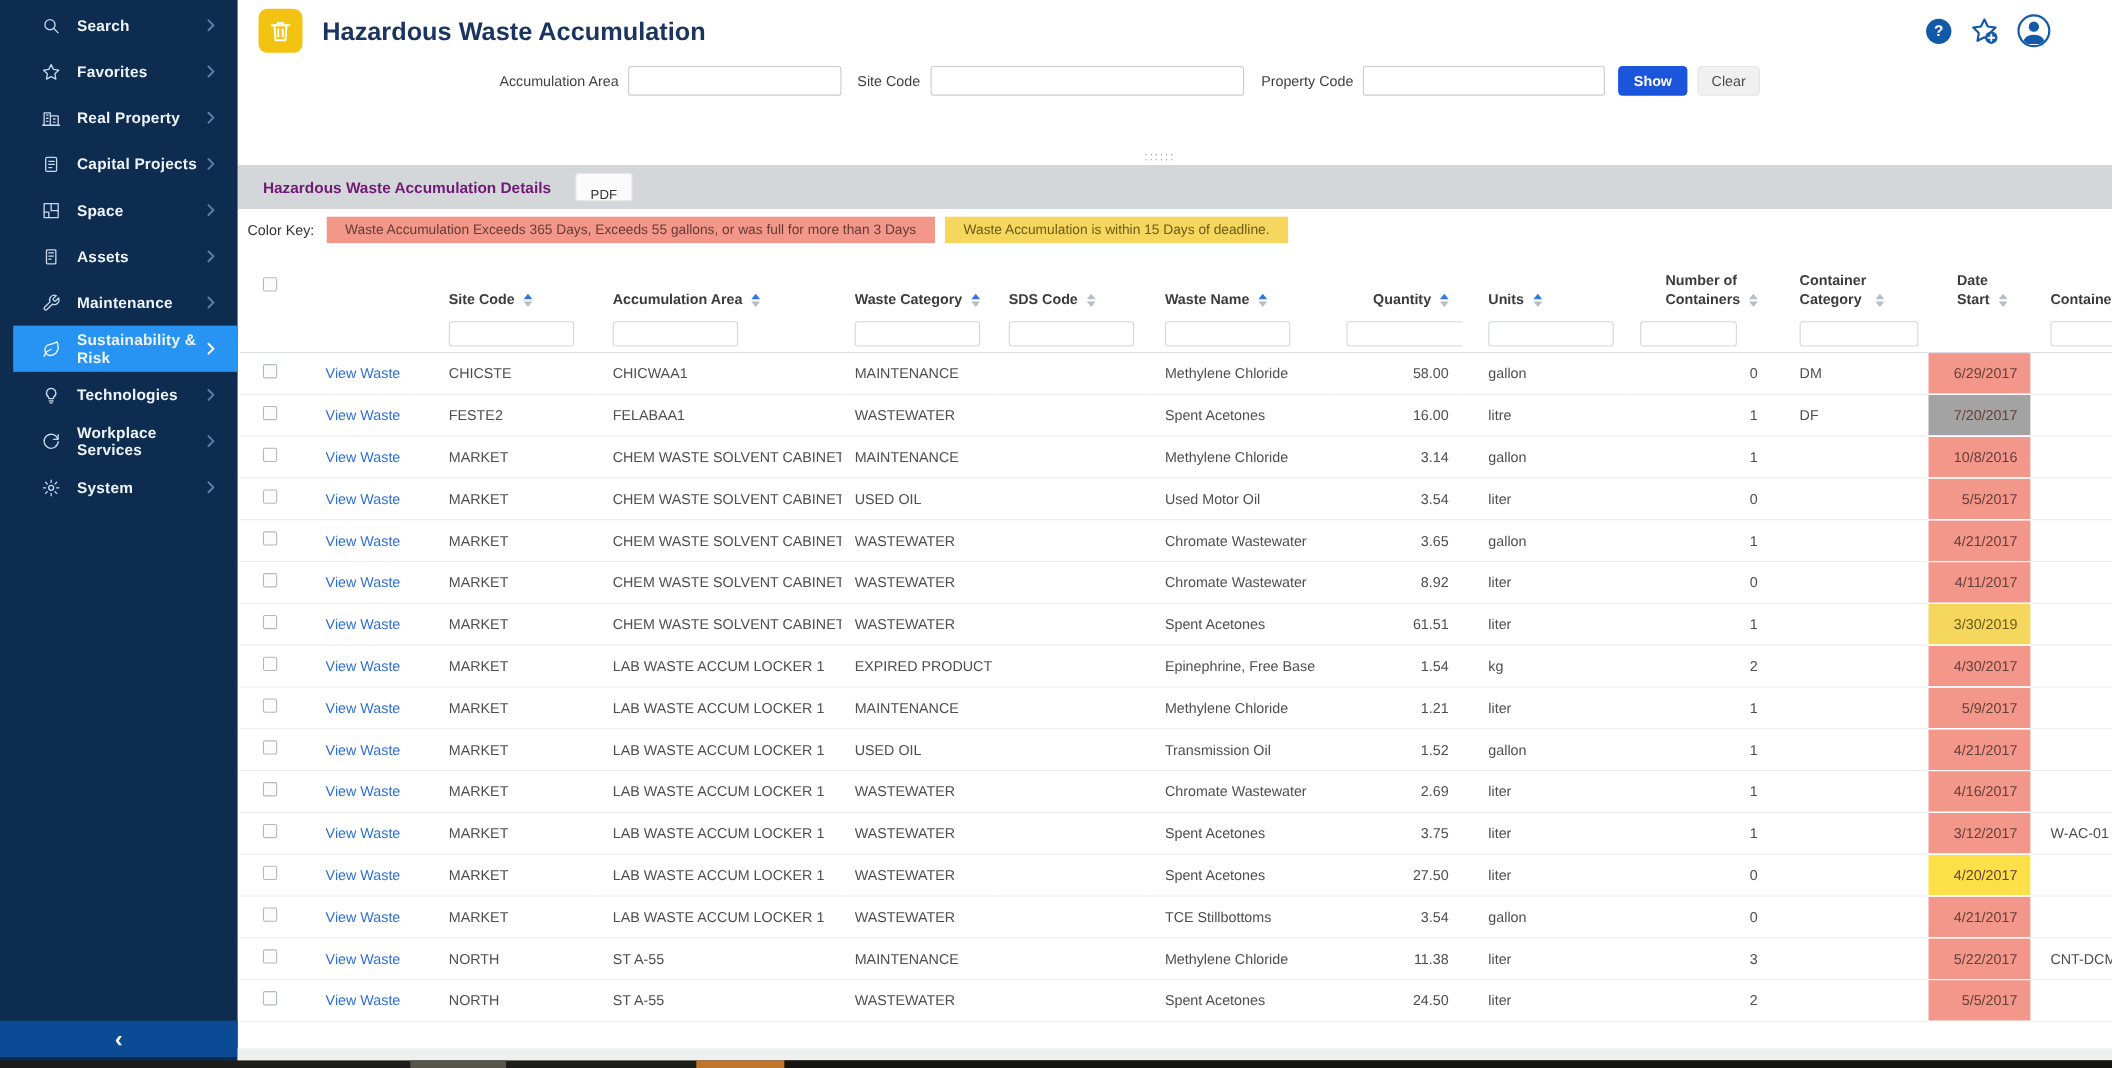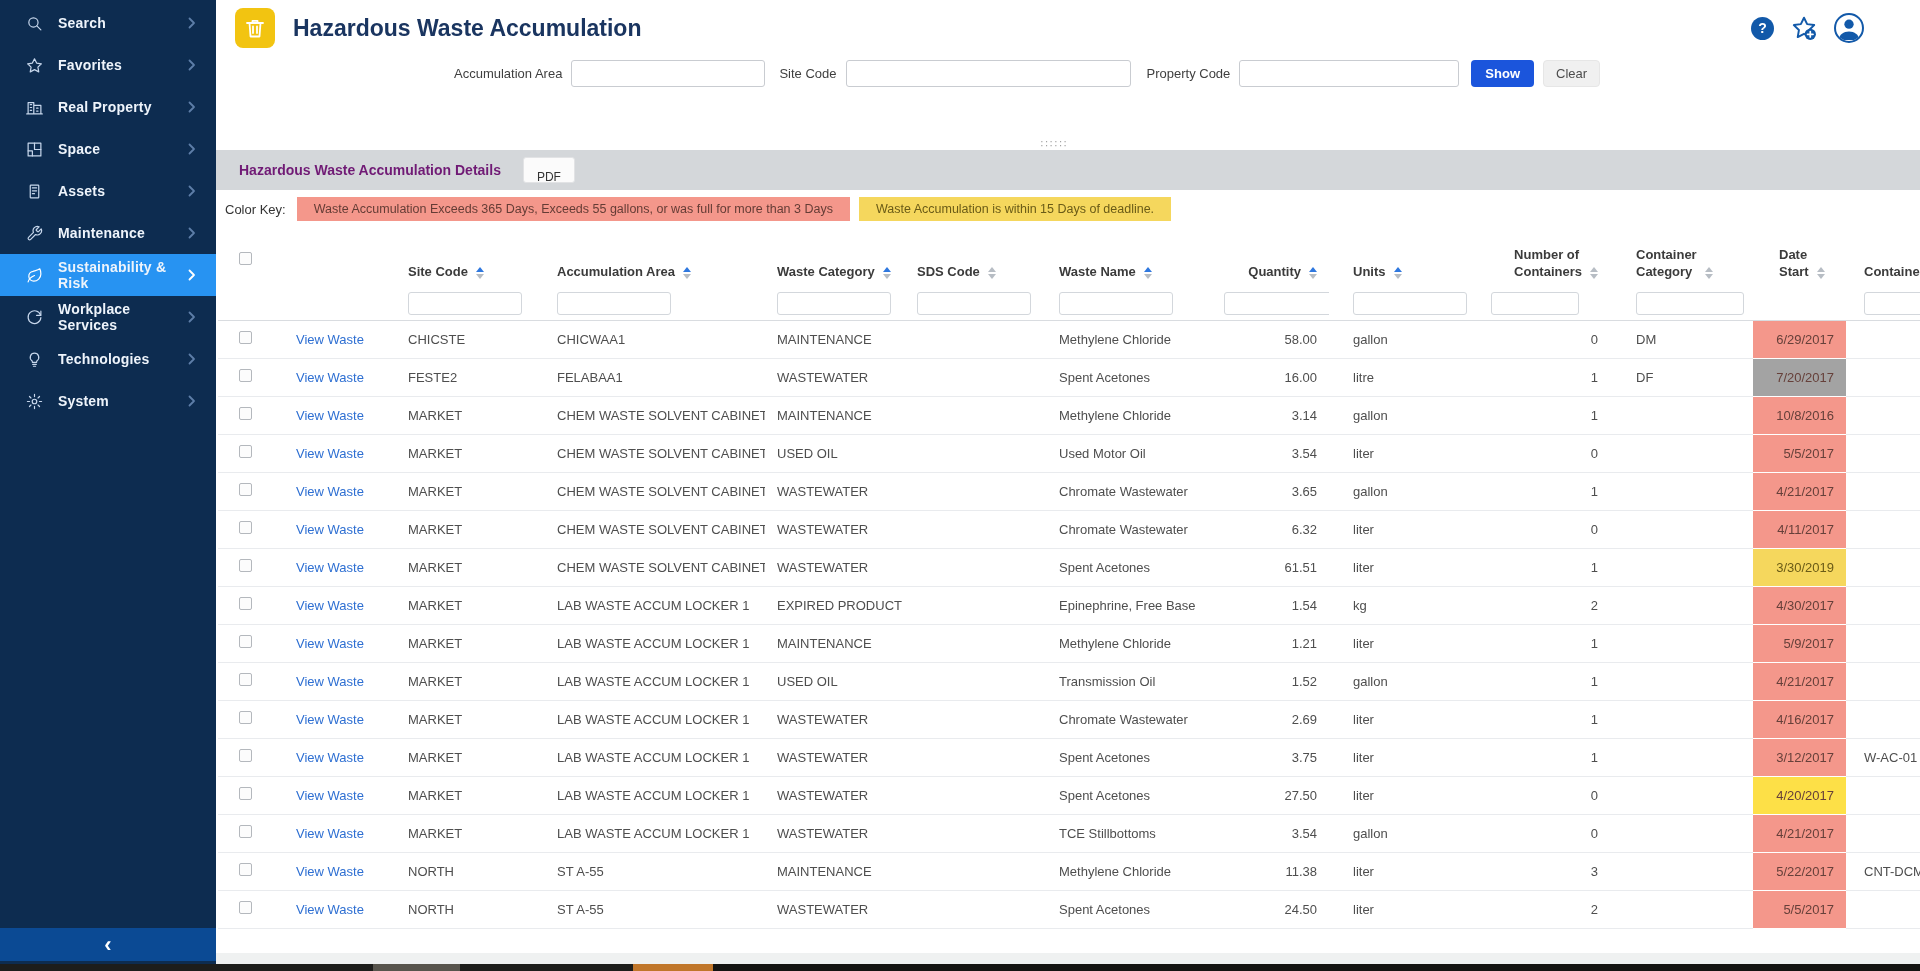--- a/index.html
+++ b/index.html
@@ -3,21 +3,21 @@
 <meta charset="utf-8">
 <style>
   html,body{margin:0;padding:0;background:#fff;}
   .screen{position:relative;width:1920px;height:971px;overflow:hidden;background:#fff;
           font-family:"Liberation Sans",sans-serif;}
 
   
   .sidebar{position:absolute;left:0;top:0;width:216px;height:971px;background:#0d2c50;z-index:3;}
   .logo{display:flex;align-items:center;gap:9px;padding:12px 0 0 16px;height:48px;}
   .logo-text{color:#fff;font-size:24px;font-weight:400;letter-spacing:1px;}
-  .nav{margin-top:2px;}
+  .nav{margin-top:2px;margin-left:12px;}
   .nav-item{display:flex;align-items:center;height:42px;padding:0 20px 0 26px;cursor:pointer;color:#eef4fb;}
   .nav-icon{width:17px;height:17px;flex:0 0 17px;}
   .nav-icon *{stroke:#c7d7ec;fill:none;stroke-width:1.7;stroke-linecap:round;stroke-linejoin:round;}
   .nav-item.active{background:#2793f2;}
   .nav-item.active .nav-icon *{stroke:#fff;}
   .nav-label{margin-left:15px;font-size:14px;font-weight:700;letter-spacing:.2px;}
   .nav-chev{margin-left:auto;display:flex;}
   .nav-chev svg *{stroke:#5d7ea8;fill:none;stroke-width:1.8;stroke-linecap:round;stroke-linejoin:round;}
   .nav-item.active .nav-chev svg *{stroke:#fff;}
   .side-footer{position:absolute;left:0;bottom:10px;width:216px;height:33px;background:#0b4a94;
@@ -140,20 +140,32 @@
           </svg>
         <span class="nav-label">Real Property</span>
         <span class="nav-chev">
             <svg width="8" height="12" viewBox="0 0 8 12">
               <path d="M1.5 1.5 L6 6 L1.5 10.5"></path>
             </svg>
           </span>
       </div>
       <div class="nav-item">
         <svg class="nav-icon" viewBox="0 0 24 24">
+            <rect x="5" y="3" width="14" height="18" rx="2"></rect>
+            <path d="M9 8h7M9 12h7M9 16h4"></path>
+          </svg>
+        <span class="nav-label">Capital Projects</span>
+        <span class="nav-chev">
+            <svg width="8" height="12" viewBox="0 0 8 12">
+              <path d="M1.5 1.5 L6 6 L1.5 10.5"></path>
+            </svg>
+          </span>
+      </div>
+      <div class="nav-item">
+        <svg class="nav-icon" viewBox="0 0 24 24">
             <rect x="3" y="3" width="18" height="18"></rect>
             <path d="M12 3v9h9M3 14h6v7"></path>
           </svg>
         <span class="nav-label">Space</span>
         <span class="nav-chev">
             <svg width="8" height="12" viewBox="0 0 8 12">
               <path d="M1.5 1.5 L6 6 L1.5 10.5"></path>
             </svg>
           </span>
       </div>
@@ -187,36 +199,36 @@
           </svg>
         <span class="nav-label">Sustainability &amp; Risk</span>
         <span class="nav-chev">
             <svg width="8" height="12" viewBox="0 0 8 12">
               <path d="M1.5 1.5 L6 6 L1.5 10.5"></path>
             </svg>
           </span>
       </div>
       <div class="nav-item">
         <svg class="nav-icon" viewBox="0 0 24 24">
+            <path d="M12 3a6 6 0 0 1 3.6 10.8c-.6.5-.6 1.2-.6 2.2h-6c0-1 0-1.7-.6-2.2A6 6 0 0 1 12 3z"></path>
+            <path d="M9.5 19h5M10.5 21.5h3"></path>
+          </svg>
+        <span class="nav-label">Technologies</span>
+        <span class="nav-chev">
+            <svg width="8" height="12" viewBox="0 0 8 12">
+              <path d="M1.5 1.5 L6 6 L1.5 10.5"></path>
+            </svg>
+          </span>
+      </div>
+      <div class="nav-item">
+        <svg class="nav-icon" viewBox="0 0 24 24">
             <path d="M20.5 8.5A9 9 0 1 0 21 12"></path>
             <path d="M21 3v6h-6"></path>
           </svg>
         <span class="nav-label">Workplace Services</span>
-        <span class="nav-chev">
-            <svg width="8" height="12" viewBox="0 0 8 12">
-              <path d="M1.5 1.5 L6 6 L1.5 10.5"></path>
-            </svg>
-          </span>
-      </div>
-      <div class="nav-item">
-        <svg class="nav-icon" viewBox="0 0 24 24">
-            <path d="M12 3a6 6 0 0 1 3.6 10.8c-.6.5-.6 1.2-.6 2.2h-6c0-1 0-1.7-.6-2.2A6 6 0 0 1 12 3z"></path>
-            <path d="M9.5 19h5M10.5 21.5h3"></path>
-          </svg>
-        <span class="nav-label">Technologies</span>
         <span class="nav-chev">
             <svg width="8" height="12" viewBox="0 0 8 12">
               <path d="M1.5 1.5 L6 6 L1.5 10.5"></path>
             </svg>
           </span>
       </div>
       <div class="nav-item">
         <svg class="nav-icon" viewBox="0 0 24 24">
             <circle cx="12" cy="12" r="3.2"></circle>
             <path d="M12 2v3M12 19v3M2 12h3M19 12h3M4.9 4.9l2.1 2.1M17 17l2.1 2.1M19.1 4.9L17 7M7 17l-2.1 2.1"></path>
@@ -536,21 +548,21 @@
             <td class="c-container"></td>
           </tr>
           <tr>
             <td class="c-check"><input type="checkbox" style=""></td>
             <td class="c-view"><a class="viewlink">View Waste</a></td>
             <td class="c-site_code">MARKET</td>
             <td class="c-accum_area">CHEM WASTE SOLVENT CABINET</td>
             <td class="c-waste_category">WASTEWATER</td>
             <td class="c-sds_code"></td>
             <td class="c-waste_name">Chromate Wastewater</td>
-            <td class="c-quantity ar">6.32</td>
+            <td class="c-quantity ar">8.92</td>
             <td class="c-units">liter</td>
             <td class="c-num_containers ar">0</td>
             <td class="c-container_category"></td>
             <td class="c-date_start">
               <div class="dateflag" style="background: rgb(244, 151, 139); color: rgb(102, 64, 58);">4/11/2017</div>
             </td>
             <td class="c-container"></td>
           </tr>
           <tr>
             <td class="c-check"><input type="checkbox" style=""></td>

